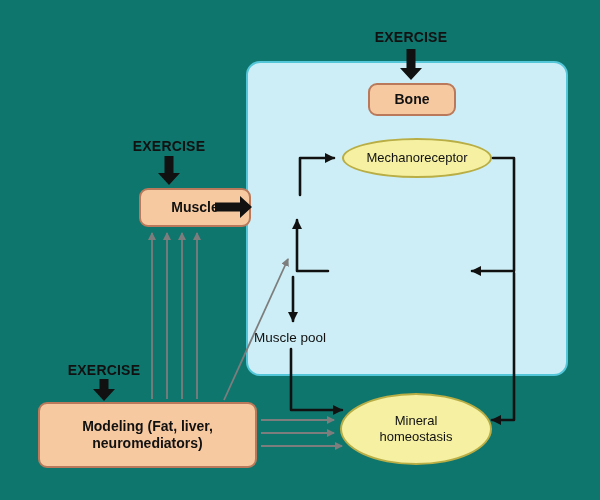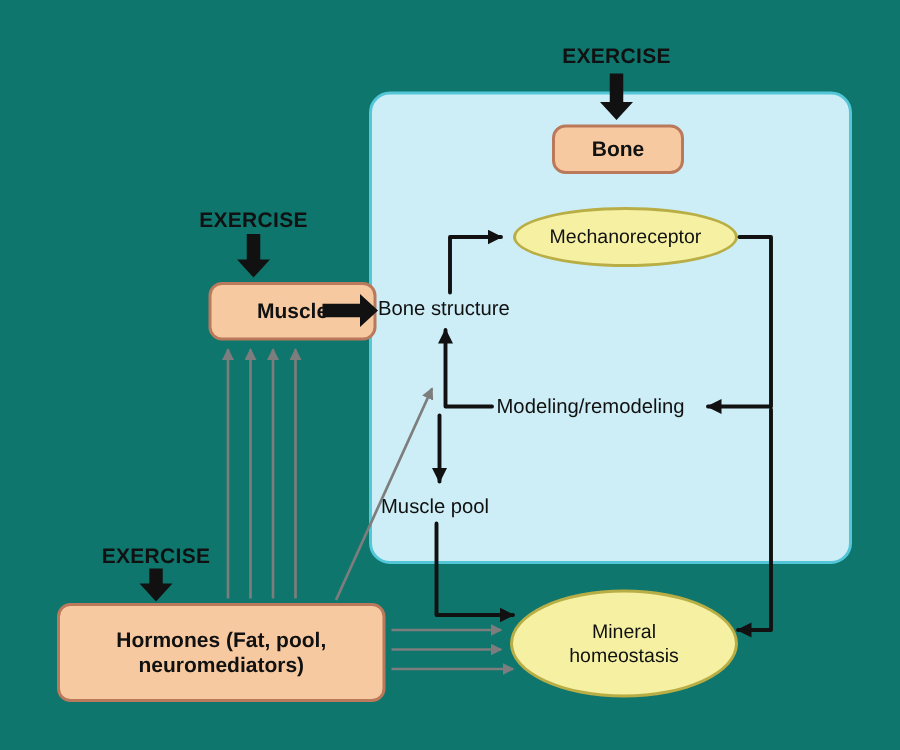--- a/index.html
+++ b/index.html
@@ -49,29 +49,27 @@
 <div id="stage">
 
   <div class="panel"></div>
 
   <div class="exercise ex-top">EXERCISE</div>
   <div class="exercise ex-muscle">EXERCISE</div>
   <div class="exercise ex-hormones">EXERCISE</div>
 
   <div class="node node-bone">Bone</div>
   <div class="node node-muscle">Muscle</div>
-  <div class="node node-hormones">Hormones (Fat, pool, neuromediators)</div>
+  <div class="node node-hormones">Modeling (Fat, liver, neuromediators)</div>
 
   <div class="ellipse el-homeo">
     <span class="inner">Mineral homeostasis</span>
   </div>
   <div class="ellipse el-mechano">Mechanoreceptor</div>
 
-  <div class="lbl lbl-bonestructure">Bone structure</div>
-  <div class="lbl lbl-modeling">Modeling/remodeling</div>
   <div class="lbl lbl-mineralpool">Muscle pool</div>
 
   <svg class="arrows" width="600" height="500" viewBox="0 0 600 500">
     <defs>
       <marker id="mBlack" markerWidth="12" markerHeight="12" refX="9" refY="5" orient="auto" markerUnits="userSpaceOnUse">
         <path d="M0,0 L10,5 L0,10 Z" fill="#111111"></path>
       </marker>
       <marker id="mGray" markerWidth="10" markerHeight="10" refX="7" refY="4" orient="auto" markerUnits="userSpaceOnUse">
         <path d="M0,0 L8,4 L0,8 Z" fill="#7d7d7d"></path>
       </marker>

